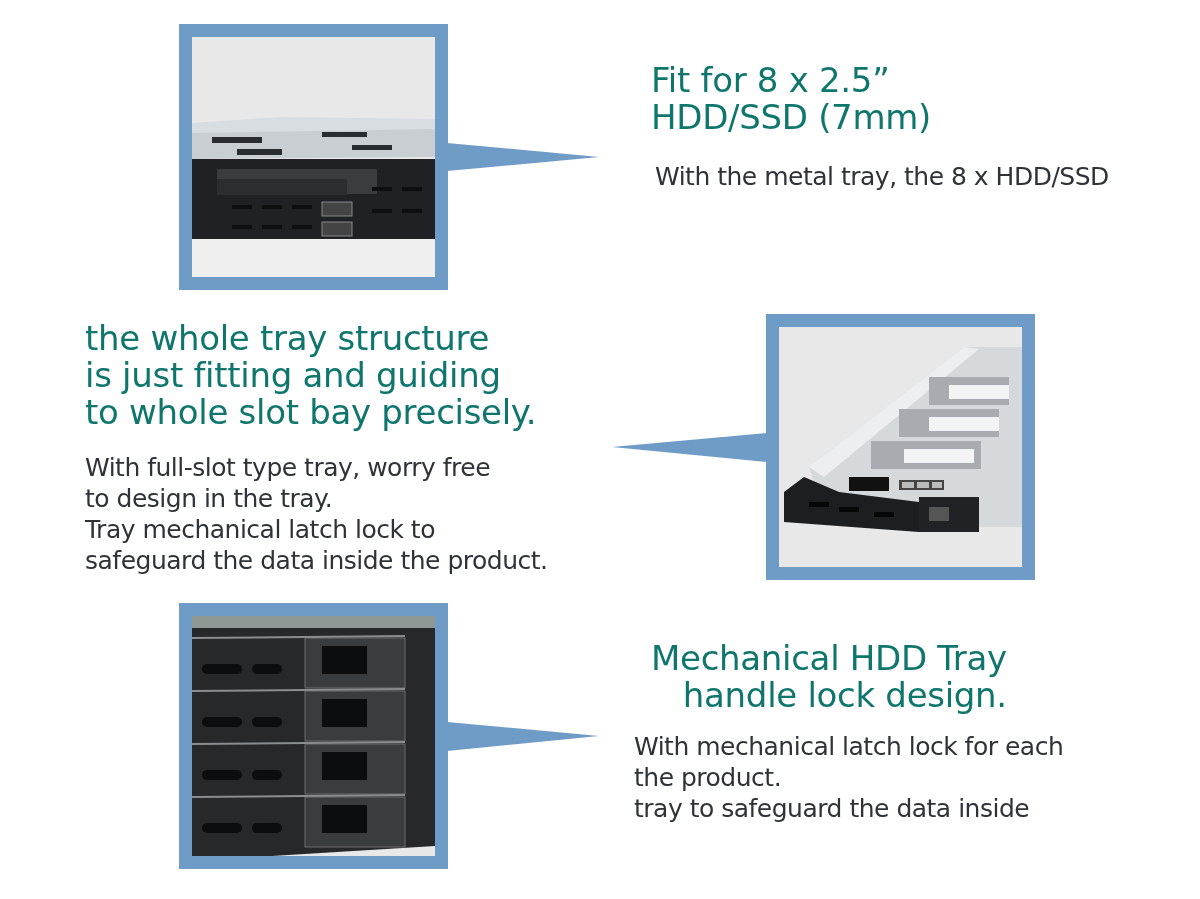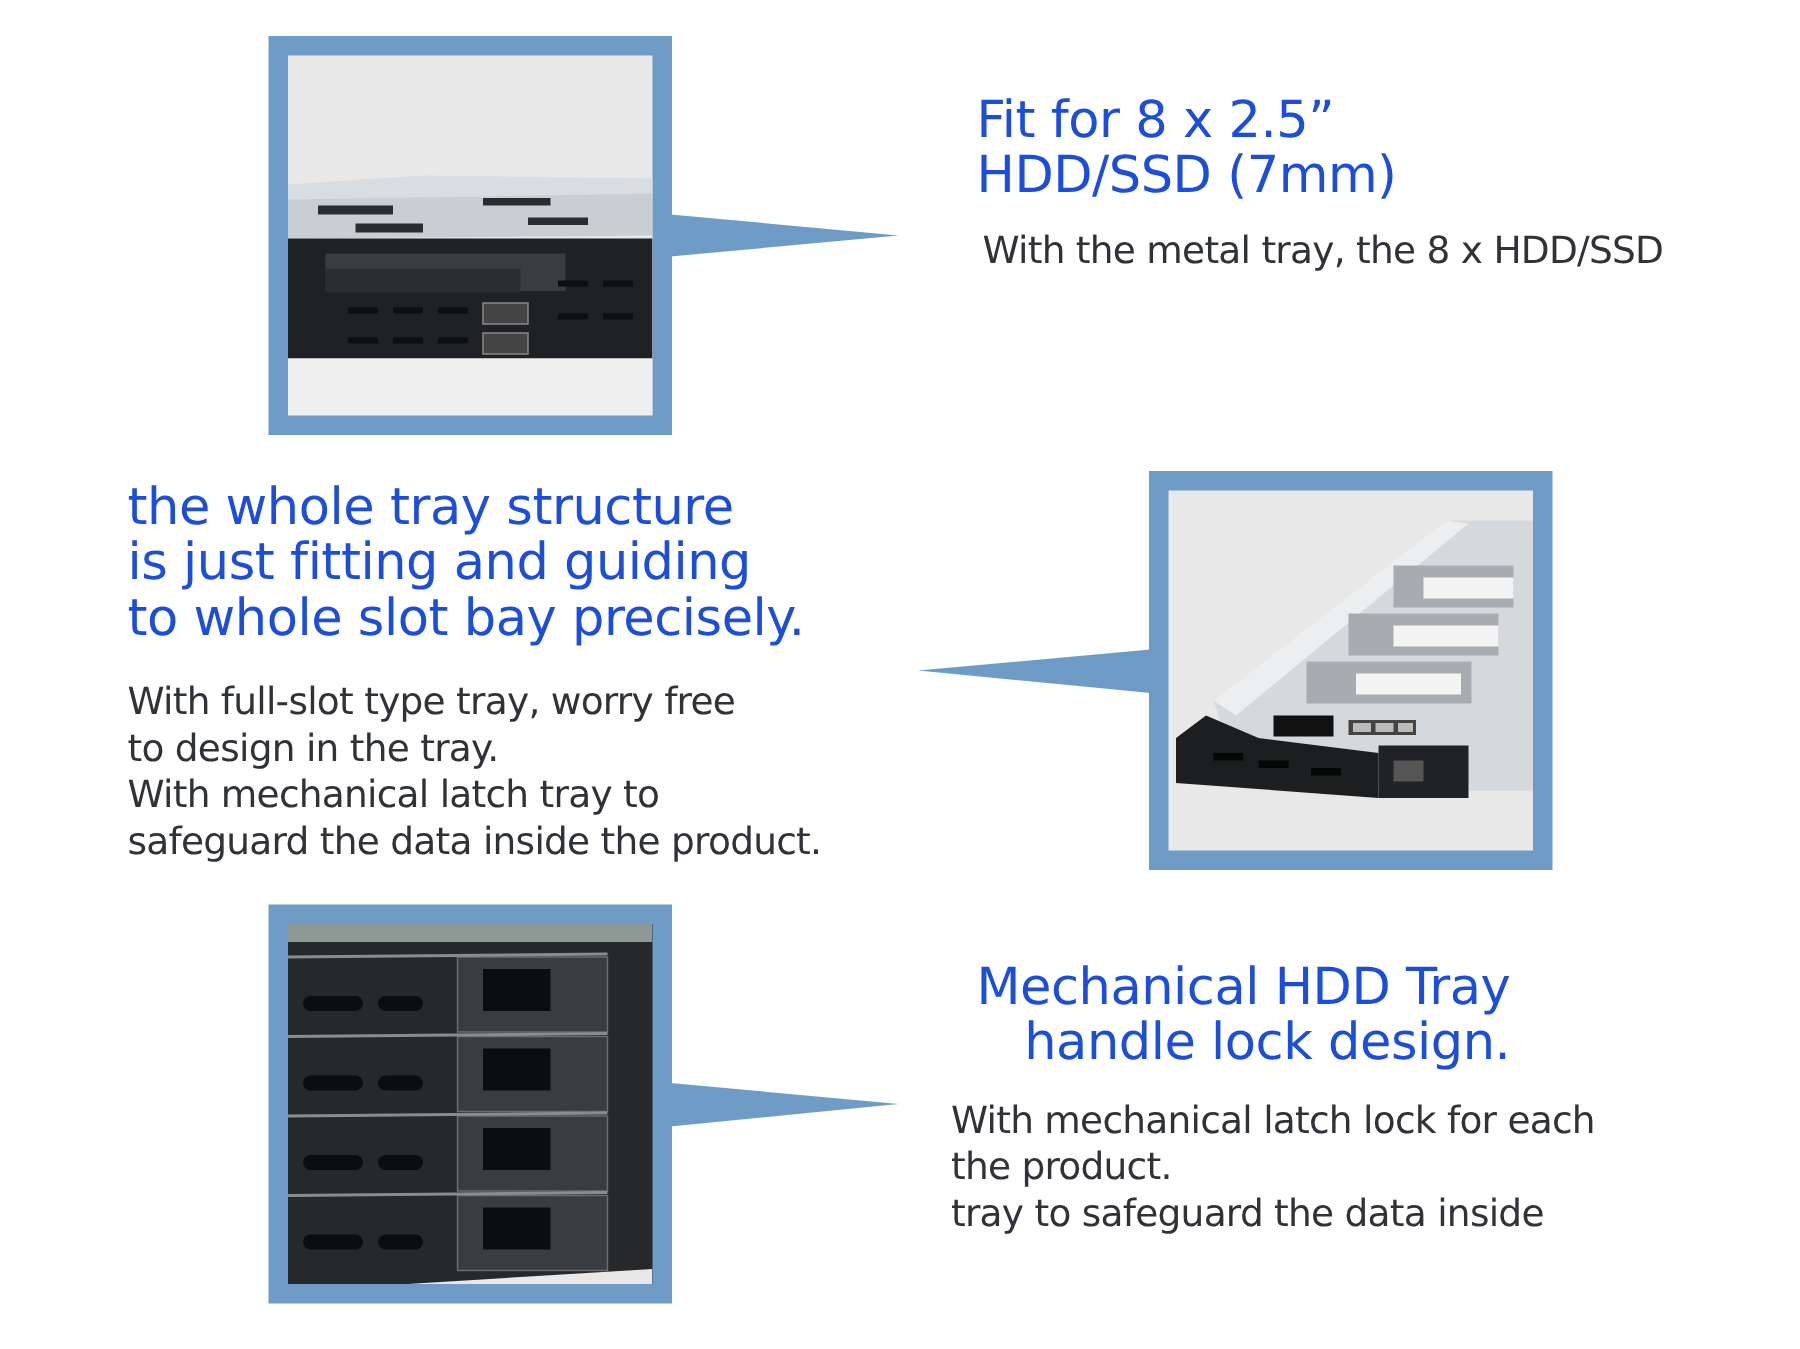--- a/index.html
+++ b/index.html
@@ -1,21 +1,21 @@
 <!DOCTYPE html>
 <html><head>
 <meta charset="utf-8">
 <style>
   html, body { margin:0; padding:0; background:#ffffff; }
   body { width:1200px; height:899px; position:relative; overflow:hidden;
          font-family:"DejaVu Sans", "Liberation Sans", sans-serif; }
   .frame { position:absolute; width:269px; height:266px; background:#6f9cc7; box-sizing:border-box; }
   .photo { position:absolute; left:13px; top:13px; right:13px; bottom:13px; background:#e8e8e8; overflow:hidden; }
   .pointer { position:absolute; }
-  .title { position:absolute; color:#1d4ed8; font-size:34px; line-height:37px; letter-spacing:-0.3px; }
+  .title { position:absolute; color:#0f766e; font-size:34px; line-height:37px; letter-spacing:-0.3px; }
   .body  { position:absolute; color:#2f3337; font-size:25px; line-height:31px; letter-spacing:-0.5px; }
   .line { display:block; white-space:nowrap; }
 </style>
 </head>
 <body>
 
 <div class="frame" style="left:179px; top:24px;">
   <div class="photo">
     <svg width="243" height="240" viewBox="0 0 243 240">
       <polygon points="0,90 25,86 245,90 245,120 0,122" fill="#c9ced3"></polygon>
@@ -45,33 +45,33 @@
     </svg>
   </div>
 </div>
 <svg class="pointer" style="left:447px; top:140px;" width="155" height="34">
   <polygon points="0,3 152,17 0,31" fill="#6f9cc7"></polygon>
 </svg>
 <div class="title" style="left:651px; top:62px;">
   <span class="line">Fit for 8 x 2.5”</span>
   <span class="line">HDD/SSD (7mm)</span>
 </div>
-<div class="body" style="left:655px; top:151px;">
+<div class="body" style="left:655px; top:161px;">
   <span class="line">With the metal tray, the 8 x HDD/SSD</span>
 </div>
 
 <div class="title" style="left:85px; top:320px;">
   <span class="line">the whole tray structure</span>
   <span class="line">is just fitting and guiding</span>
   <span class="line">to whole slot bay precisely.</span>
 </div>
 <div class="body" style="left:85px; top:452px;">
   <span class="line">With full-slot type tray, worry free</span>
   <span class="line">to design in the tray.</span>
-  <span class="line">With mechanical latch tray to</span>
+  <span class="line">Tray mechanical latch lock to</span>
   <span class="line">safeguard the data inside the product.</span>
 </div>
 <svg class="pointer" style="left:610px; top:430px;" width="158" height="36">
   <polygon points="2,17 157,3 157,32" fill="#6f9cc7"></polygon>
 </svg>
 <div class="frame" style="left:766px; top:314px;">
   <div class="photo">
     <svg width="243" height="240" viewBox="0 0 243 240">
       <polygon points="30,140 185,20 243,20 243,200 150,200 40,170" fill="#d6d9dc"></polygon>
       <polygon points="30,140 185,20 200,22 45,150" fill="#eceeef"></polygon>

